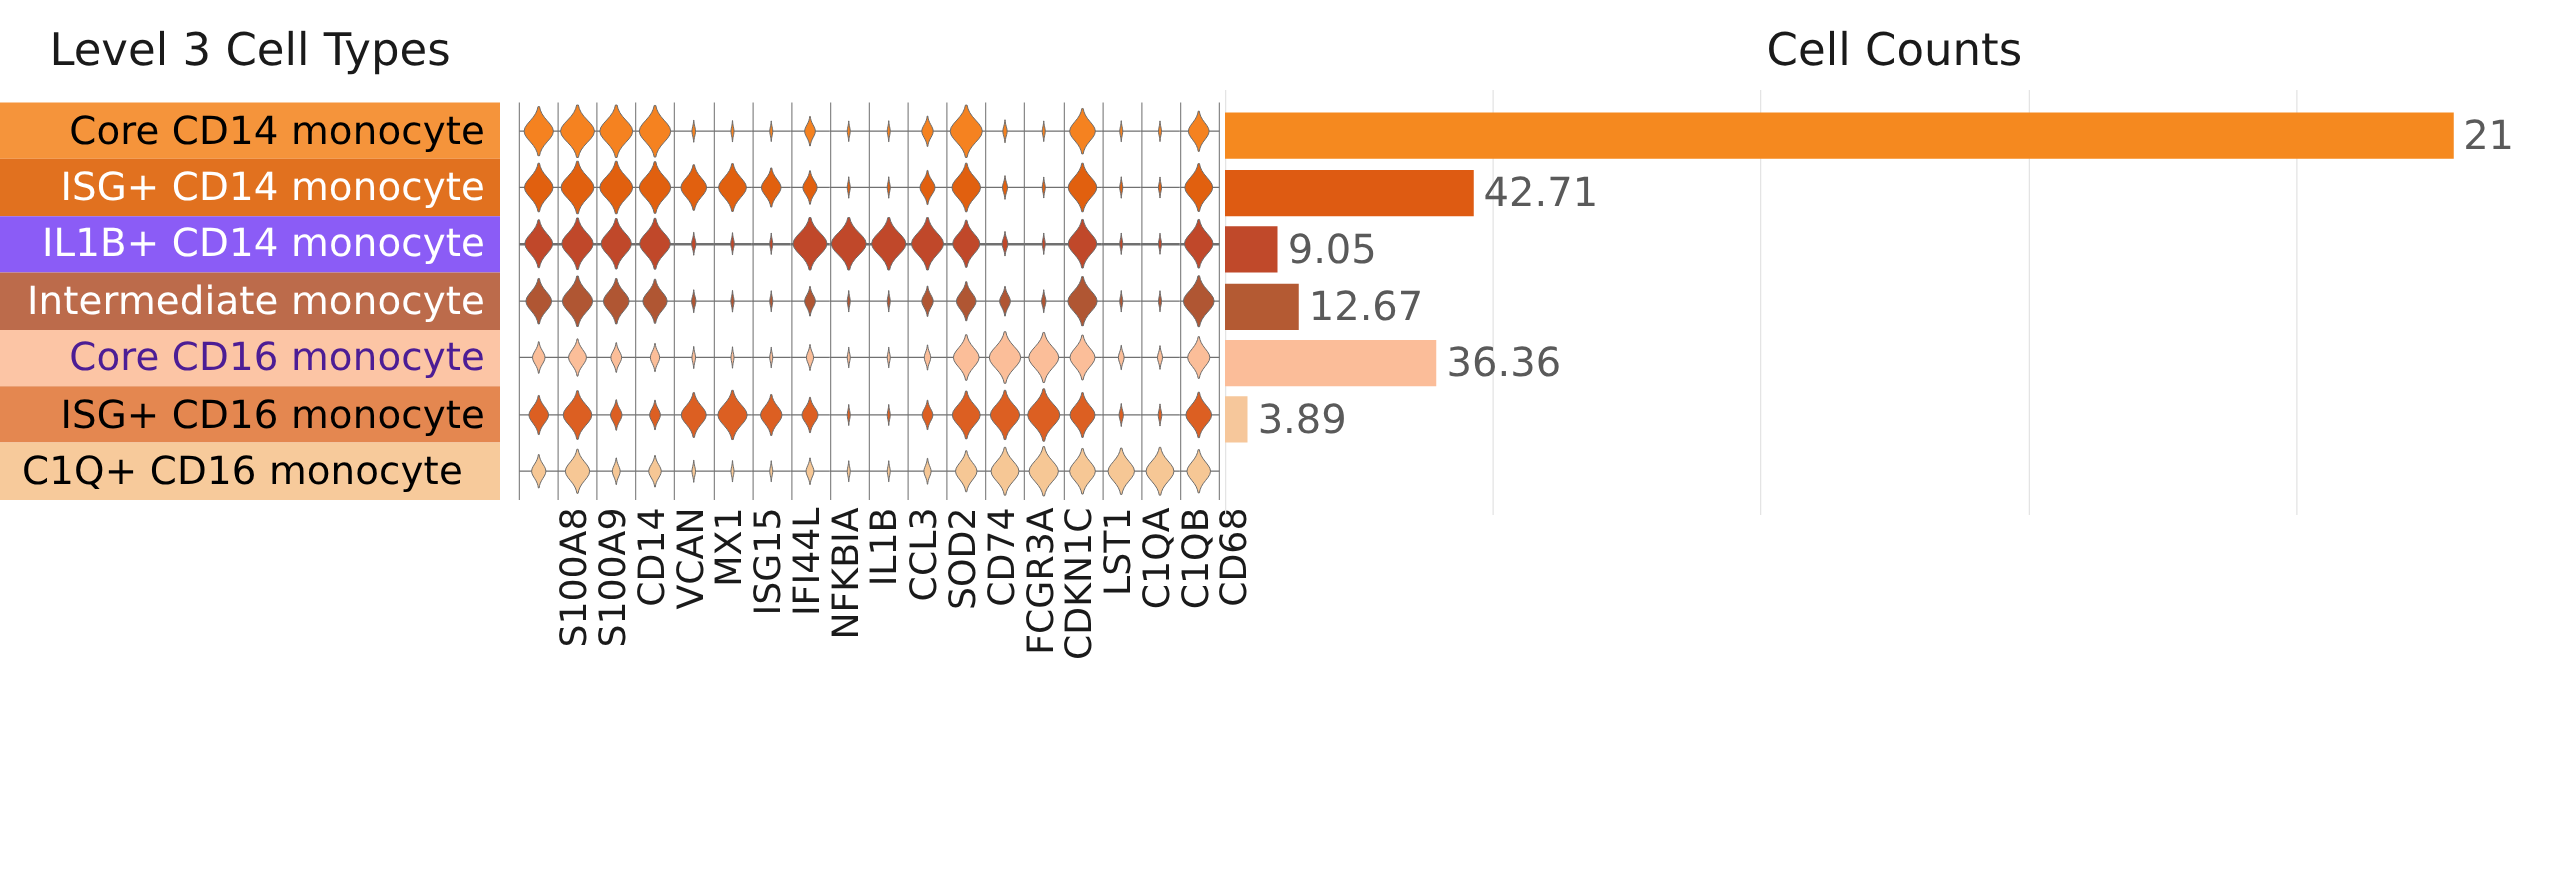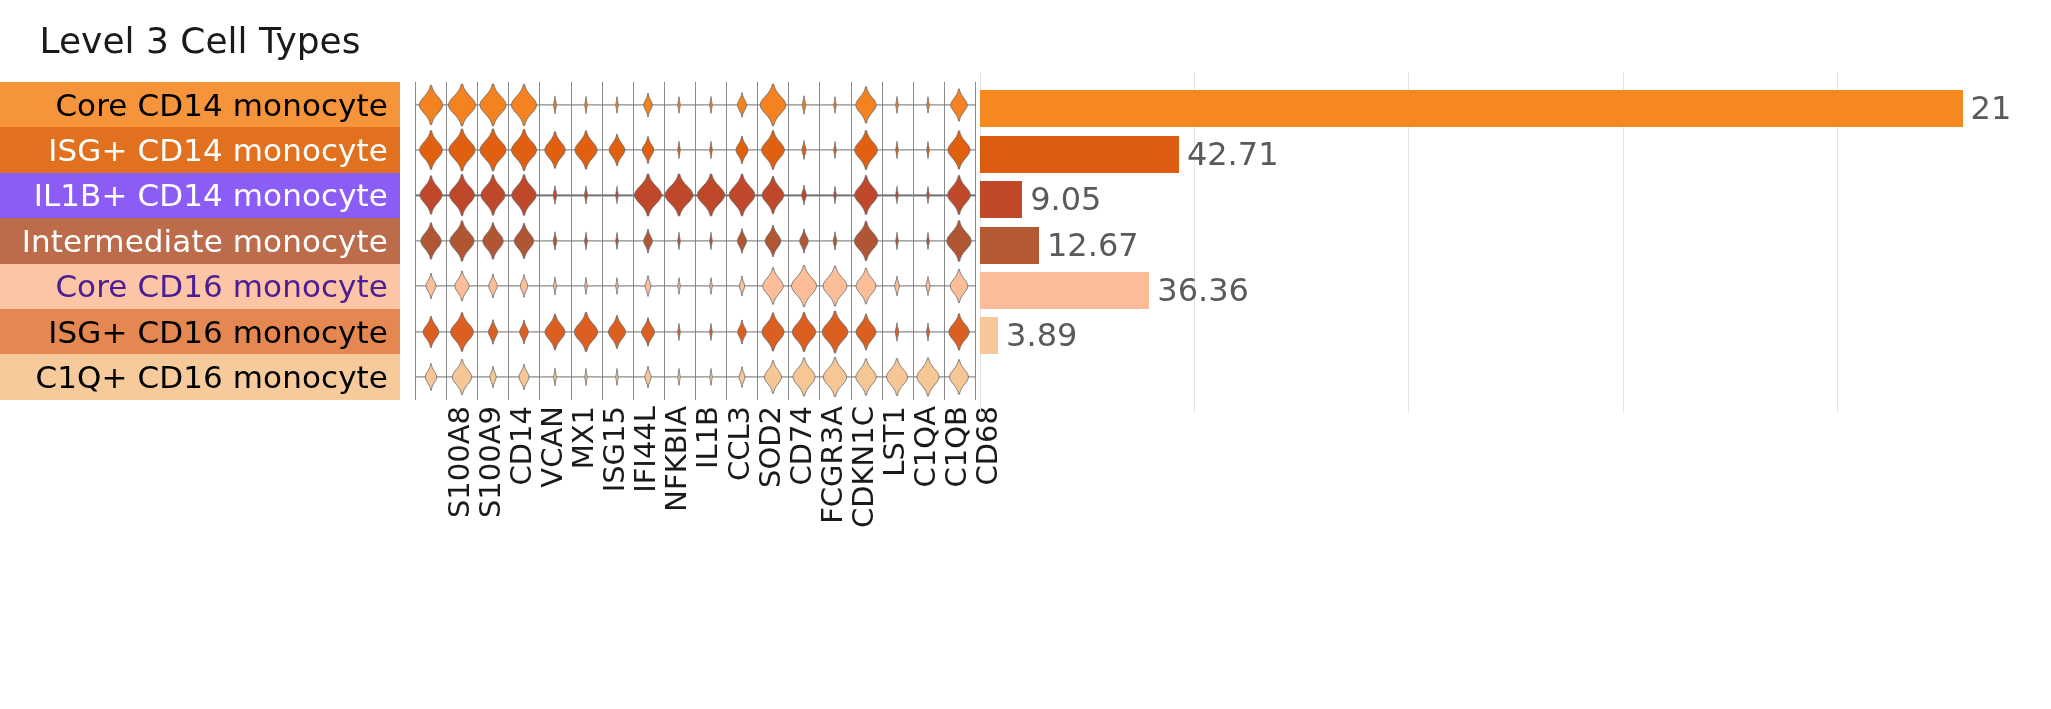--- a/index.html
+++ b/index.html
@@ -38,41 +38,42 @@
   .bar-row{position:relative;height:45.4px;display:flex;align-items:flex-end;}
   .bar{height:37px;border-radius:0;}
   .bar-val{font-size:32px;color:#5a5a5a;margin-left:8px;white-space:nowrap;}
 </style>
 </head>
 <body>
 
 <div class="fig">
 
   <div class="panel-title" id="title-cells">Level 3 Cell Types</div>
+  <div class="panel-title" id="title-counts">Cell Counts</div>
 
   <div id="label-panel">
       <div class="cell-row" style="background: rgb(245, 148, 59); padding-left: 18px;">
         <span style="color: rgb(0, 0, 0);">Core CD14 monocyte</span>
       </div>
       <div class="cell-row" style="background: rgb(225, 113, 31);">
         <span style="color: rgb(255, 255, 255);">ISG+ CD14 monocyte</span>
       </div>
       <div class="cell-row" style="background: #8b5cf6;">
         <span style="color: rgb(255, 255, 255);">IL1B+ CD14 monocyte</span>
       </div>
       <div class="cell-row" style="background: rgb(188, 107, 75);">
         <span style="color: rgb(255, 255, 255);">Intermediate monocyte</span>
       </div>
       <div class="cell-row" style="background: rgb(252, 197, 165);">
         <span style="color: #4c1d95;">Core CD16 monocyte</span>
       </div>
       <div class="cell-row" style="background: rgb(228, 135, 80);">
         <span style="color: rgb(0, 0, 0);">ISG+ CD16 monocyte</span>
       </div>
-      <div class="cell-row" style="background: rgb(247, 202, 155);">
+      <div class="cell-row" style="background: rgb(247, 202, 155); justify-content: center;">
         <span style="color: rgb(0, 0, 0);">C1Q+ CD16 monocyte</span>
       </div>
     </div>
 
   <div id="violin-panel">
       <div class="vcol" style="left: 0px;"></div>
       <div class="vcol" style="left: 31.1111px;"></div>
       <div class="vcol" style="left: 62.2222px;"></div>
       <div class="vcol" style="left: 93.3333px;"></div>
       <div class="vcol" style="left: 124.444px;"></div>

